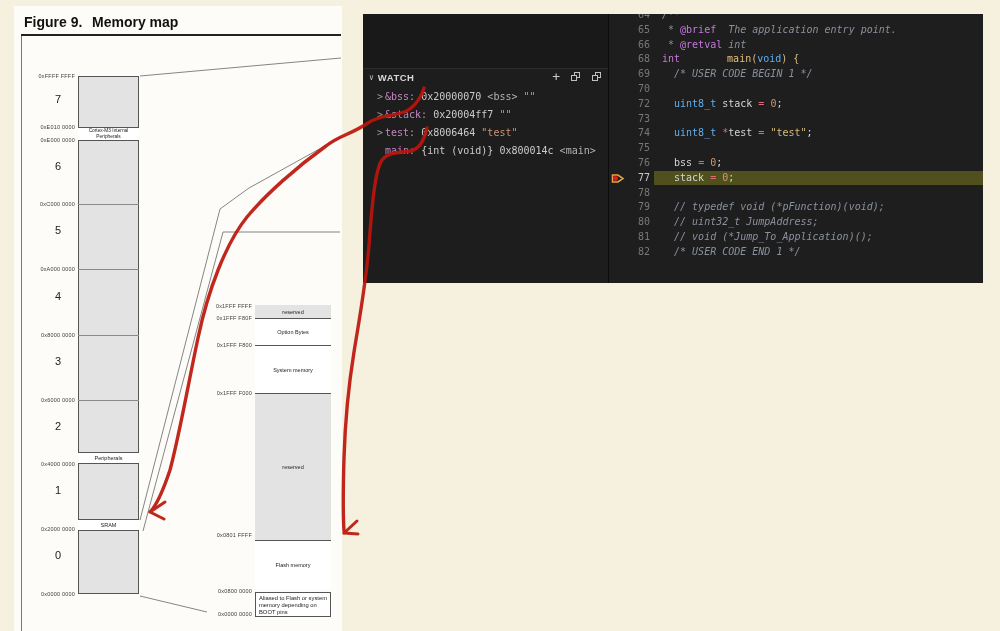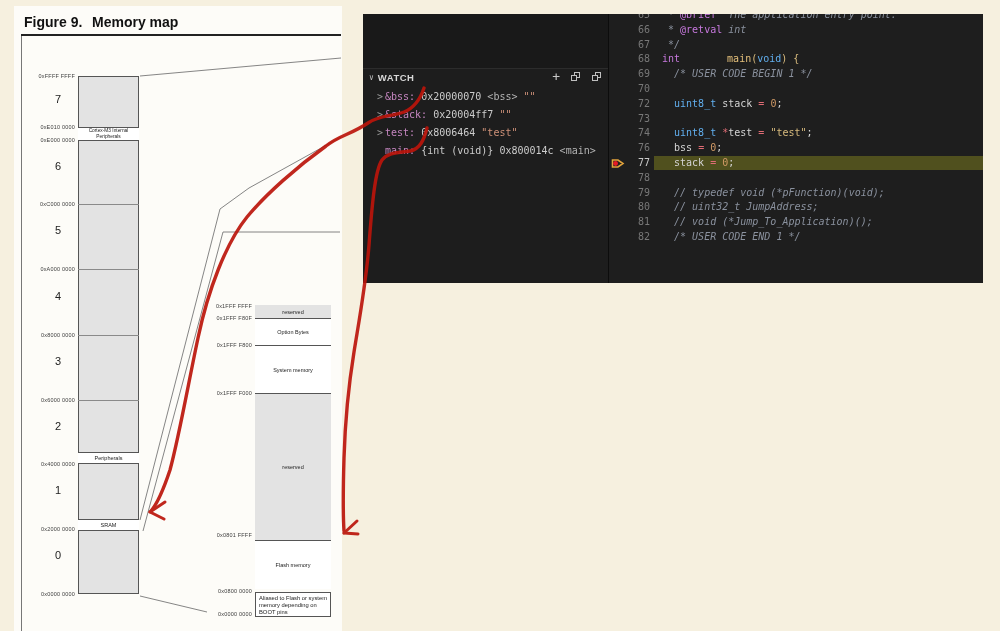--- a/index.html
+++ b/index.html
@@ -172,32 +172,32 @@
     <div class="watch-rows" id="watch-rows">
         <div class="wrow"><span class="chv">&gt;</span><span class="nm">&amp;bss:</span><span class="w-val"> 0x20000070 </span><span class="w-tag">&lt;bss&gt; </span><span class="w-str">""</span></div>
         <div class="wrow"><span class="chv">&gt;</span><span class="nm">&amp;stack:</span><span class="w-val"> 0x20004ff7 </span><span class="w-str">""</span></div>
         <div class="wrow"><span class="chv">&gt;</span><span class="nm">test:</span><span class="w-val"> 0x8006464 </span><span class="w-str">"test"</span></div>
         <div class="wrow"><span class="chv"> </span><span class="nm">main:</span><span class="w-val"> {int (void)} 0x800014c </span><span class="w-tag">&lt;main&gt;</span></div>
       </div>
   </div>
   <div class="vs-divider"></div>
   <div class="editor-lines" id="editor-lines">
       <div class="eline">
+        <span class="ln">64</span>
+        <span class="code"><span class="s-cm">/**</span></span>
+      </div>
+      <div class="eline">
         <span class="ln">65</span>
         <span class="code"><span class="s-cm"> * </span><span class="s-doc">@brief</span><span class="s-cm">  The application entry point.</span></span>
       </div>
       <div class="eline">
         <span class="ln">66</span>
         <span class="code"><span class="s-cm"> * </span><span class="s-doc">@retval</span><span class="s-cm"> int</span></span>
       </div>
       <div class="eline">
-        <span class="ln">67</span>
-        <span class="code"><span class="s-cm"> */</span></span>
-      </div>
-      <div class="eline">
         <span class="ln">68</span>
         <span class="code"><span class="s-kw">int </span><span class="s-fn">main</span><span class="s-br">(</span><span class="s-type">void</span><span class="s-br">) {</span></span>
       </div>
       <div class="eline">
         <span class="ln">69</span>
         <span class="code"><span class="s-cm">  /* USER CODE BEGIN 1 */</span></span>
       </div>
       <div class="eline">
         <span class="ln">70</span>
         <span class="code"></span>
@@ -206,20 +206,24 @@
         <span class="ln">72</span>
         <span class="code"><span class="s-type">  uint8_t </span><span class="s-var">stack </span><span class="s-op">= </span><span class="s-num">0</span><span class="s-pl">;</span></span>
       </div>
       <div class="eline">
         <span class="ln">73</span>
         <span class="code"></span>
       </div>
       <div class="eline">
         <span class="ln">74</span>
         <span class="code"><span class="s-type">  uint8_t </span><span class="s-op">*</span><span class="s-var">test </span><span class="s-op">= </span><span class="s-str">"test"</span><span class="s-pl">;</span></span>
+      </div>
+      <div class="eline">
+        <span class="ln">75</span>
+        <span class="code"></span>
       </div>
       <div class="eline">
         <span class="ln">76</span>
         <span class="code"><span class="s-var">  bss </span><span class="s-op">= </span><span class="s-num">0</span><span class="s-pl">;</span></span>
       </div>
       <div class="eline current">
         <div class="curbg"></div>
         <svg width="15" height="11" style="display: block;" xmlns="http://www.w3.org/2000/svg" class="dbg-ic">
   <path d="M1.5,2 h5.5 l5,3.5 -5,3.5 h-5.5 z" fill="none" stroke="#e2a33c" stroke-width="1.6"></path>
   <circle cx="4.6" cy="5.5" r="2.4" fill="#e51b24"></circle>

